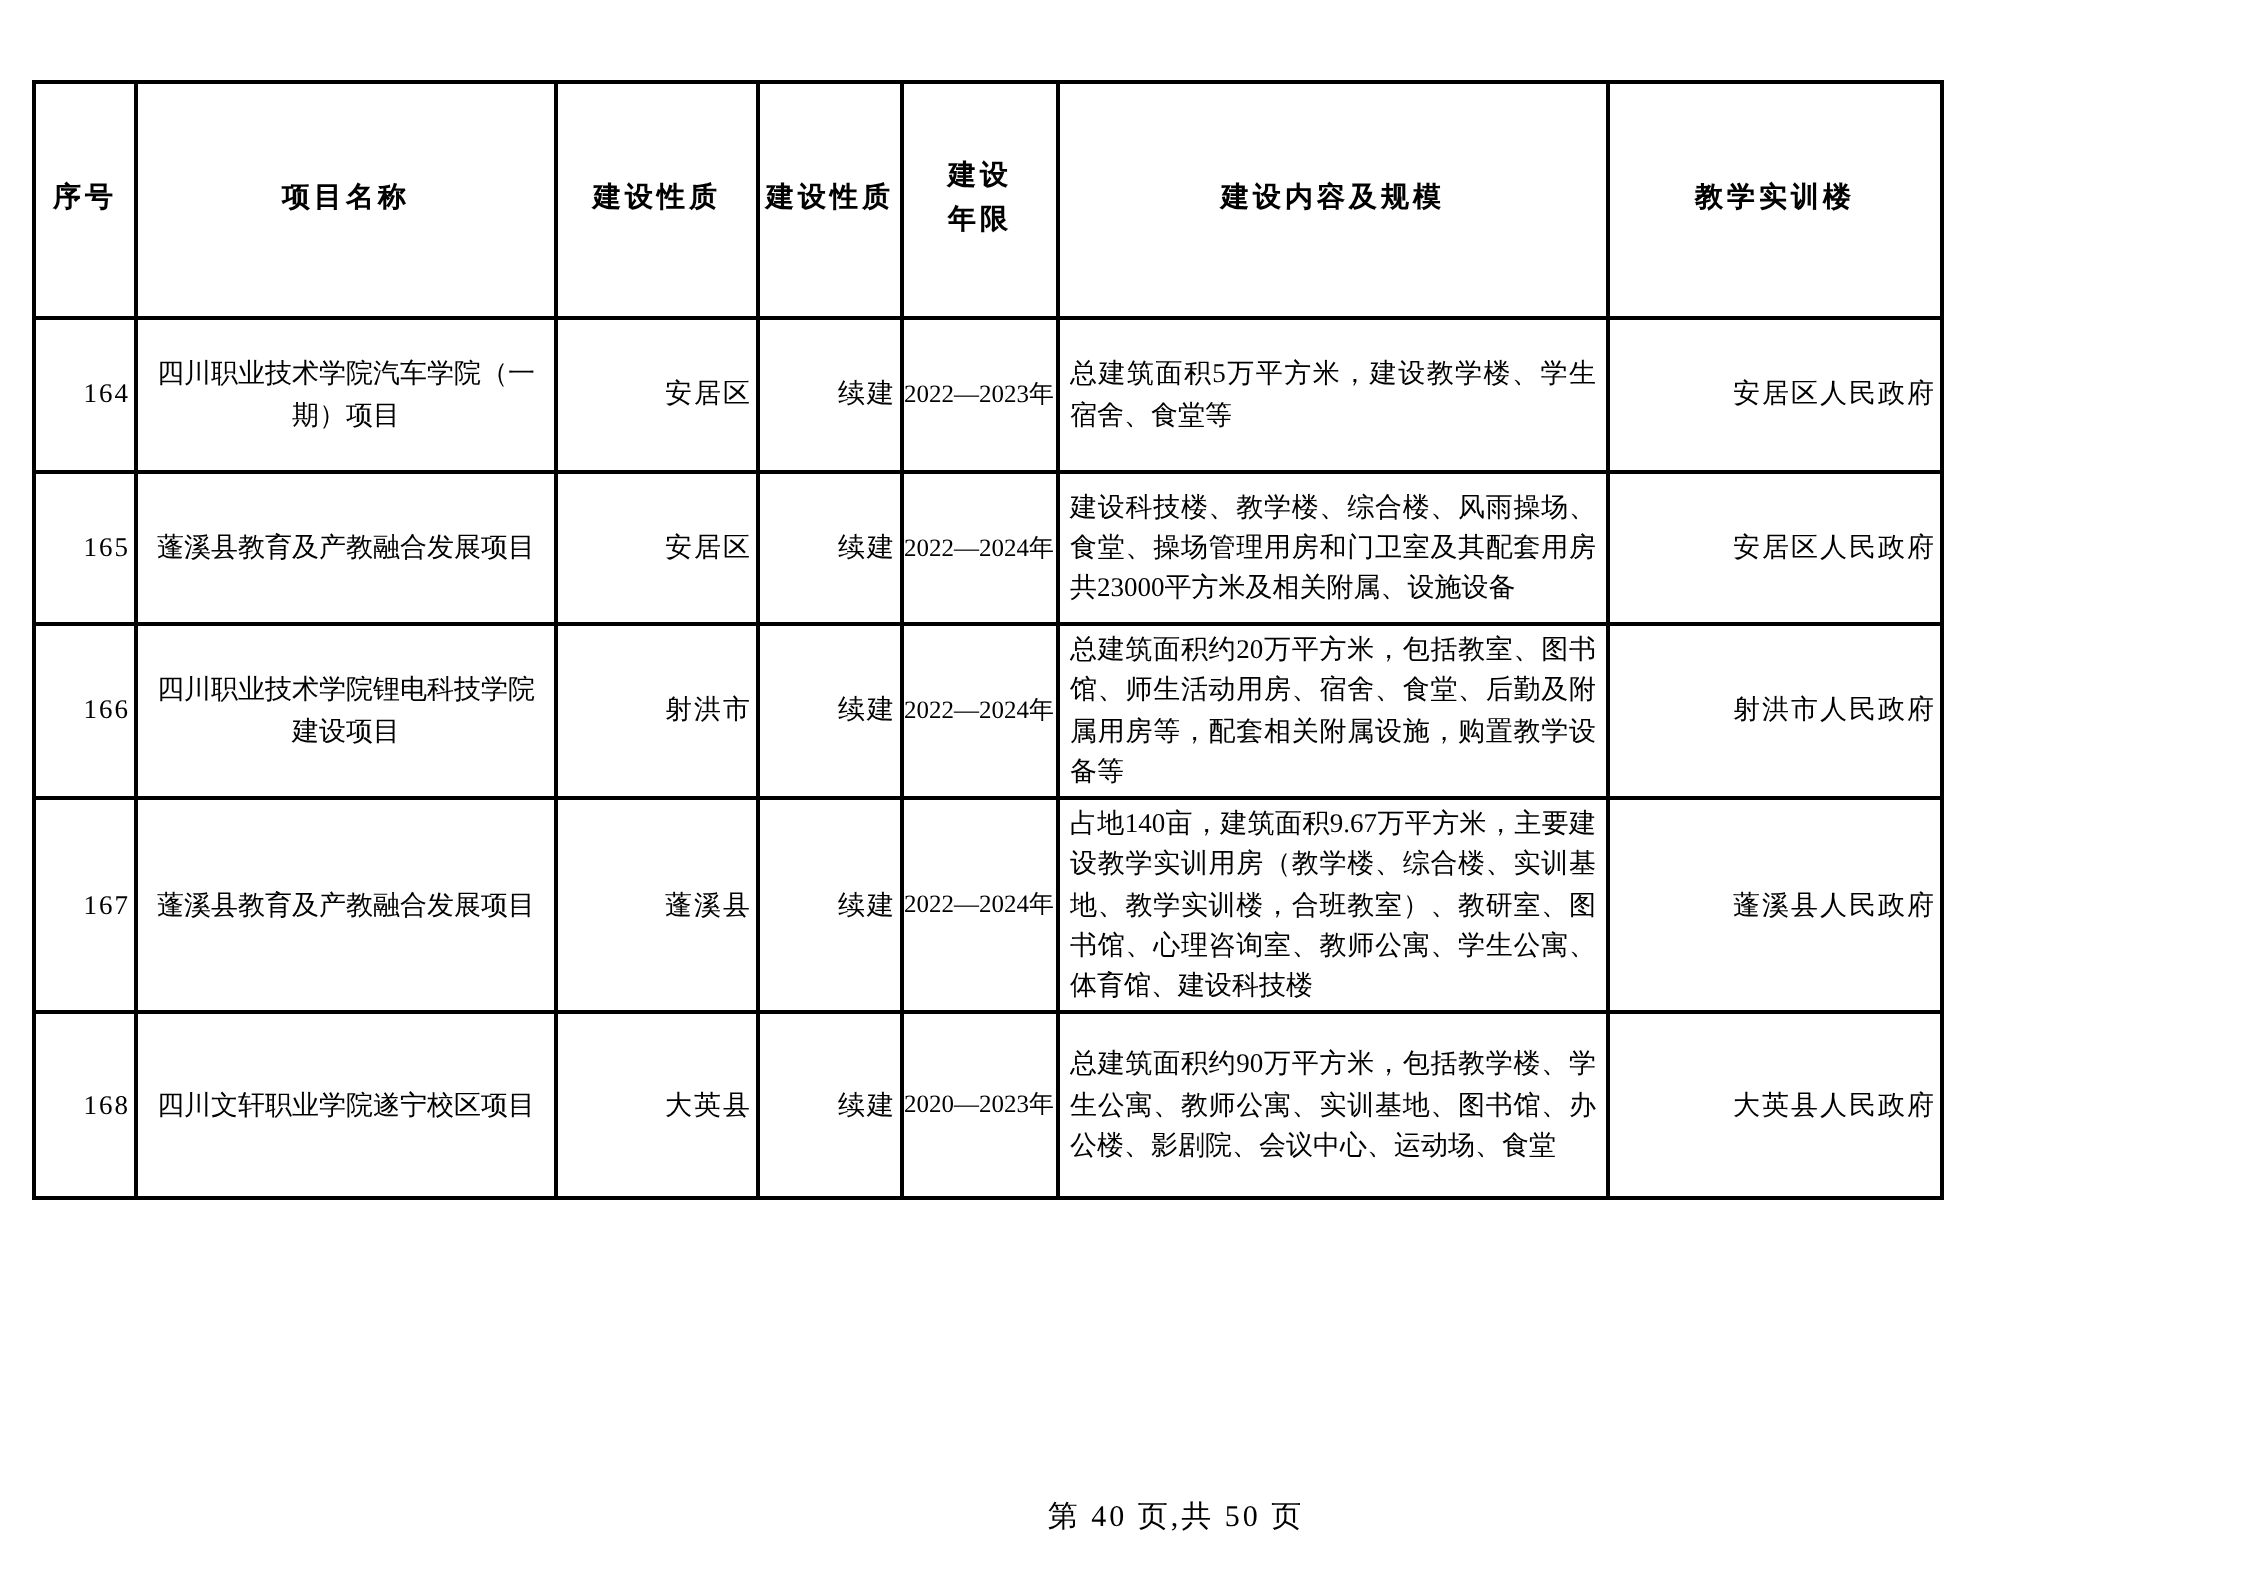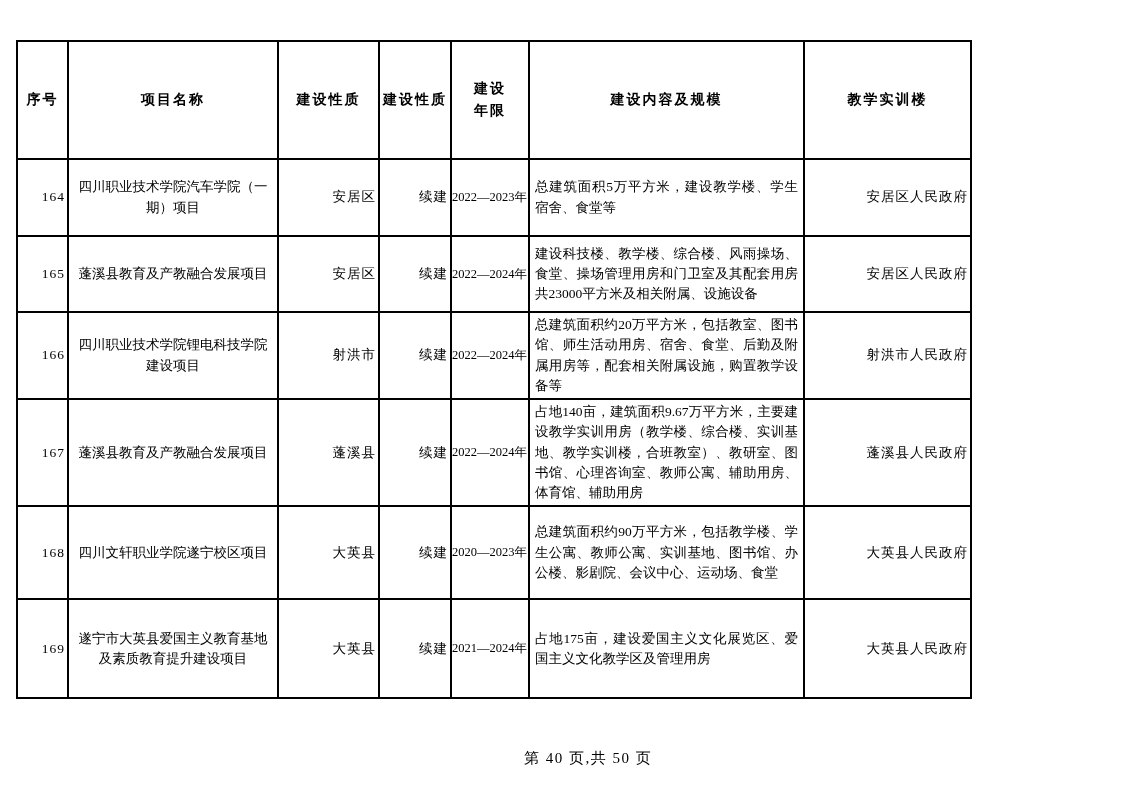--- a/index.html
+++ b/index.html
@@ -130,37 +130,28 @@
       <td class="c-period">2022—2024年</td>
       <td class="c-content">总建筑面积约20万平方米，包括教室、图书馆、师生活动用房、宿舍、食堂、后勤及附属用房等，配套相关附属设施，购置教学设备等</td>
       <td class="c-unit">射洪市人民政府</td>
     </tr>
     <tr class="row-3">
       <td class="c-index">167</td>
       <td class="c-name">蓬溪县教育及产教融合发展项目</td>
       <td class="c-address">蓬溪县</td>
       <td class="c-nature">续建</td>
       <td class="c-period">2022—2024年</td>
-      <td class="c-content">占地140亩，建筑面积9.67万平方米，主要建设教学实训用房（教学楼、综合楼、实训基地、教学实训楼，合班教室）、教研室、图书馆、心理咨询室、教师公寓、辅助用房、体育馆、辅助用房</td>
+      <td class="c-content">占地140亩，建筑面积9.67万平方米，主要建设教学实训用房（教学楼、综合楼、实训基地、教学实训楼，合班教室）、教研室、图书馆、心理咨询室、教师公寓、学生公寓、体育馆、建设科技楼</td>
       <td class="c-unit">蓬溪县人民政府</td>
     </tr>
     <tr class="row-4">
       <td class="c-index">168</td>
       <td class="c-name">四川文轩职业学院遂宁校区项目</td>
       <td class="c-address">大英县</td>
       <td class="c-nature">续建</td>
       <td class="c-period">2020—2023年</td>
       <td class="c-content">总建筑面积约90万平方米，包括教学楼、学生公寓、教师公寓、实训基地、图书馆、办公楼、影剧院、会议中心、运动场、食堂</td>
       <td class="c-unit">大英县人民政府</td>
     </tr>
-    <tr class="row-5">
-      <td class="c-index">169</td>
-      <td class="c-name">遂宁市大英县爱国主义教育基地及素质教育提升建设项目</td>
-      <td class="c-address">大英县</td>
-      <td class="c-nature">续建</td>
-      <td class="c-period">2021—2024年</td>
-      <td class="c-content">占地175亩，建设爱国主义文化展览区、爱国主义文化教学区及管理用房</td>
-      <td class="c-unit">大英县人民政府</td>
-    </tr>
   </tbody>
 </table>
 
 <div class="page-footer">第 40 页,共 50 页</div>
 
 </body></html>

